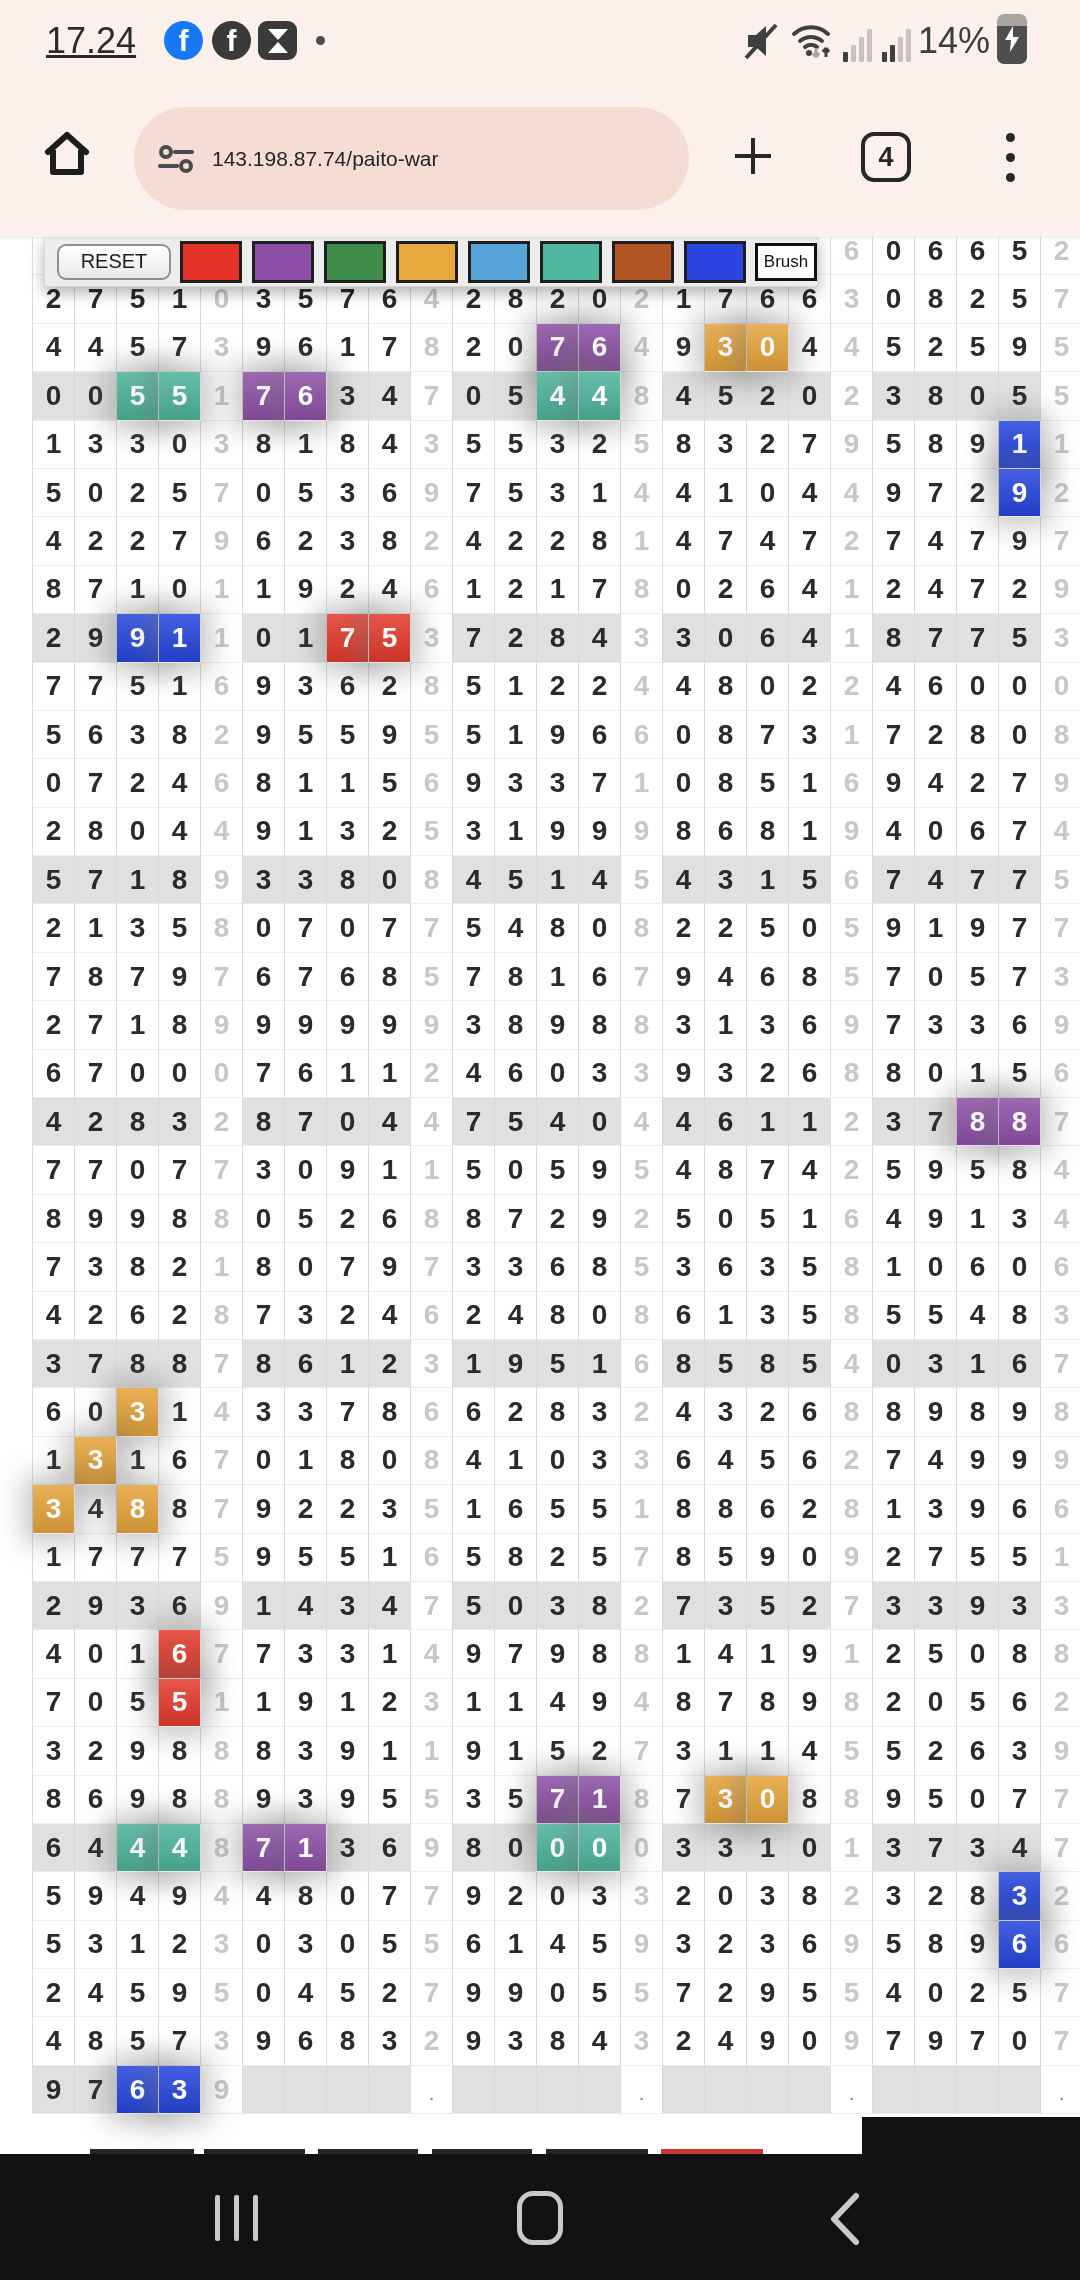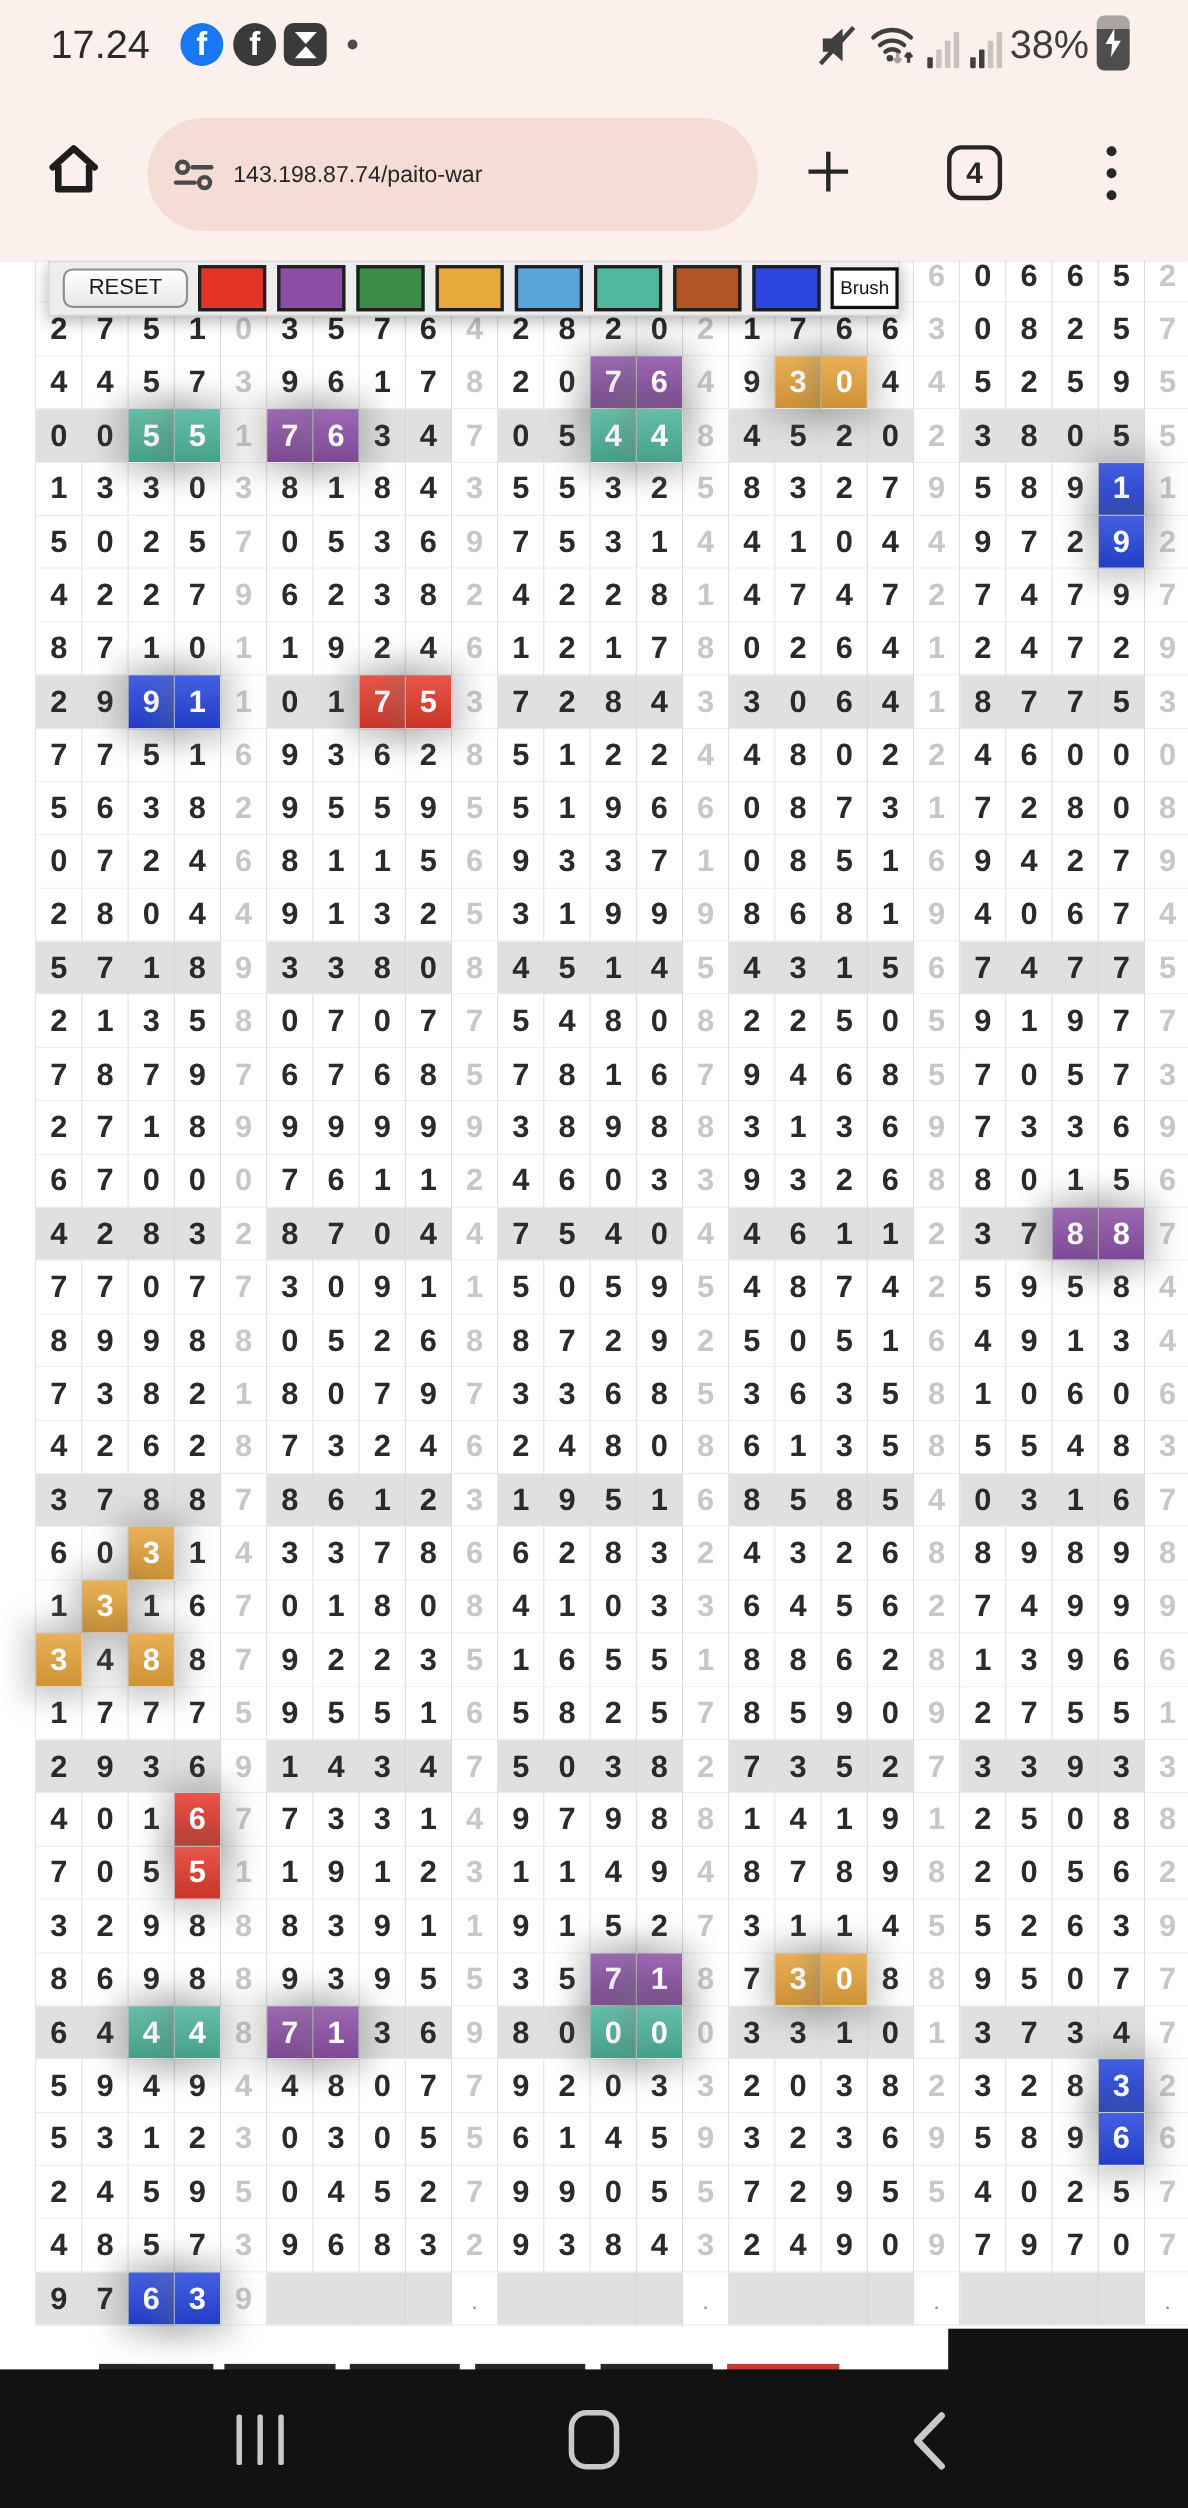--- a/index.html
+++ b/index.html
@@ -2,21 +2,21 @@
 <html><head>
 <meta charset="utf-8">
 <style>
   * { margin:0; padding:0; box-sizing:border-box; }
   html,body { width:1080px; height:2280px; }
   body { position:relative; overflow:hidden; background:#fff; font-family:"Liberation Sans", sans-serif; }
 
   
   .chrome { position:absolute; left:0; top:0; width:1080px; height:237px; background:#fbf0eb; z-index:6;
             box-shadow:0 1px 2px rgba(0,0,0,.08); }
-  .time { position:absolute; left:46px; top:20px; font-size:36px; color:#2b2b2b; }
+  .time { position:absolute; left:46px; top:20px; font-size:36px; color:#2b2b2b;text-decoration:underline; }
   .fb1 { position:absolute; left:164px; top:21px; width:39px; height:39px; border-radius:50%; background:#1877f2;
          color:#fff; font-weight:700; font-size:30px; text-align:center; line-height:40px; }
   .fb2 { position:absolute; left:212px; top:21px; width:39px; height:39px; border-radius:50%; background:#3a3a3a;
          color:#fff; font-weight:700; font-size:30px; text-align:center; line-height:40px; }
   .bow { position:absolute; left:258px; top:21px; width:39px; height:39px; border-radius:9px; background:#3a3a3a;
          display:flex; align-items:center; justify-content:center; }
   .stdot { position:absolute; left:316px; top:36px; width:9px; height:9px; border-radius:50%; background:#4c4c4c; }
   .pct { position:absolute; left:918px; top:20px; font-size:36px; color:#3d3d3d; }
   .battery { position:absolute; left:997px; top:14px; width:30px; height:50px; border-radius:7px;
              background:linear-gradient(180deg,#aaa49e 0 24%,#4e4e4e 24% 100%); display:flex; align-items:center; justify-content:center; }
@@ -1090,21 +1090,21 @@
       <i style="height:17px;background:#c8c3bf"></i>
     <i style="height:25px;background:#c8c3bf"></i>
       <i style="height:33px;background:#c8c3bf"></i>
   </div>
   <div class="sig" style="left:882px;">
     <i style="height:10px;background:#3f3f3f"></i>
       <i style="height:17px;background:#3f3f3f"></i>
     <i style="height:25px;background:#c8c3bf"></i>
       <i style="height:33px;background:#c8c3bf"></i>
   </div>
-  <div class="pct">38%</div>
+  <div class="pct">14%</div>
   <div class="battery">
     <svg width="18" height="26" viewBox="0 0 18 26">
         <polygon points="10,0 2,14 8,14 7,26 16,11 10,11" fill="#fff"></polygon>
       </svg>
   </div>
 
   <svg class="home-ic" width="52" height="56" viewBox="0 0 52 56">
     <path d="M7 26 L26 9 L45 26" fill="none" stroke="#1d1d1d" stroke-width="6" stroke-linejoin="round" stroke-linecap="round"></path>
     <path d="M12 24 V46 H40 V24" fill="none" stroke="#1d1d1d" stroke-width="6" stroke-linejoin="round"></path>
   </svg>

